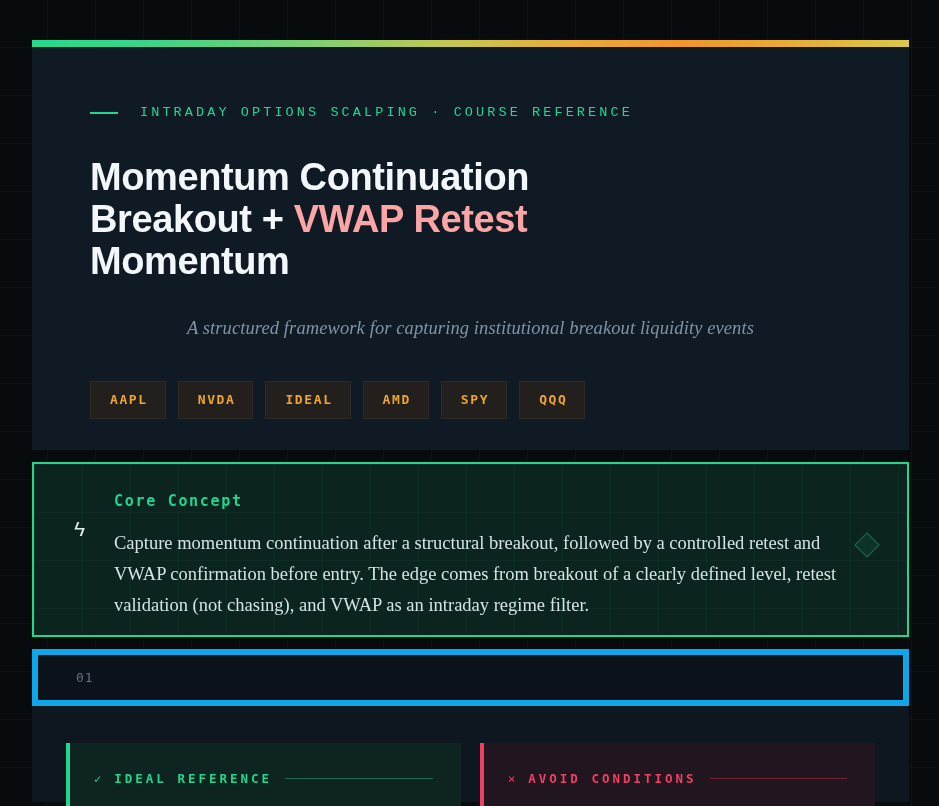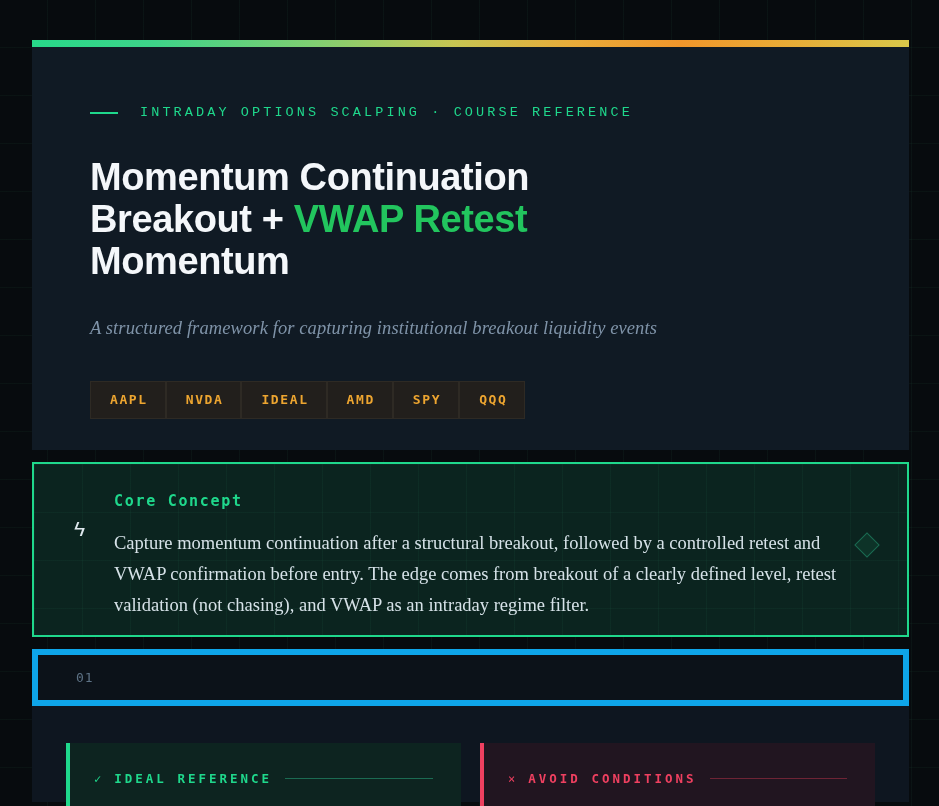--- a/index.html
+++ b/index.html
@@ -68,34 +68,35 @@
   }
 
   .title {
     font-size:38px;
     line-height:42px;
     font-weight:700;
     color:#f4f7fa;
     letter-spacing:-0.4px;
     max-width:470px;
   }
-  .title .hl { color:#22c55e; }
+  .title .hl { color:#fca5a5; }
 
   .subtitle {
     margin-top:36px;
     font-family:"Liberation Serif", serif;
     font-style:italic;
     font-size:18.5px;
     color:#7f93a8;
     letter-spacing:0.1px;
+    text-align:center;
   }
 
   .tickers {
     margin-top:42px;
-    display:flex; 
+    display:flex; gap:12px;
   }
   .ticker {
     background:#221f1c;
     border:1px solid #2e2a24;
     color:#eda530;
     font-family:"DejaVu Sans Mono", monospace;
     font-size:13px;
     font-weight:700;
     letter-spacing:1.6px;
     padding:11px 17px 12px 19px;

